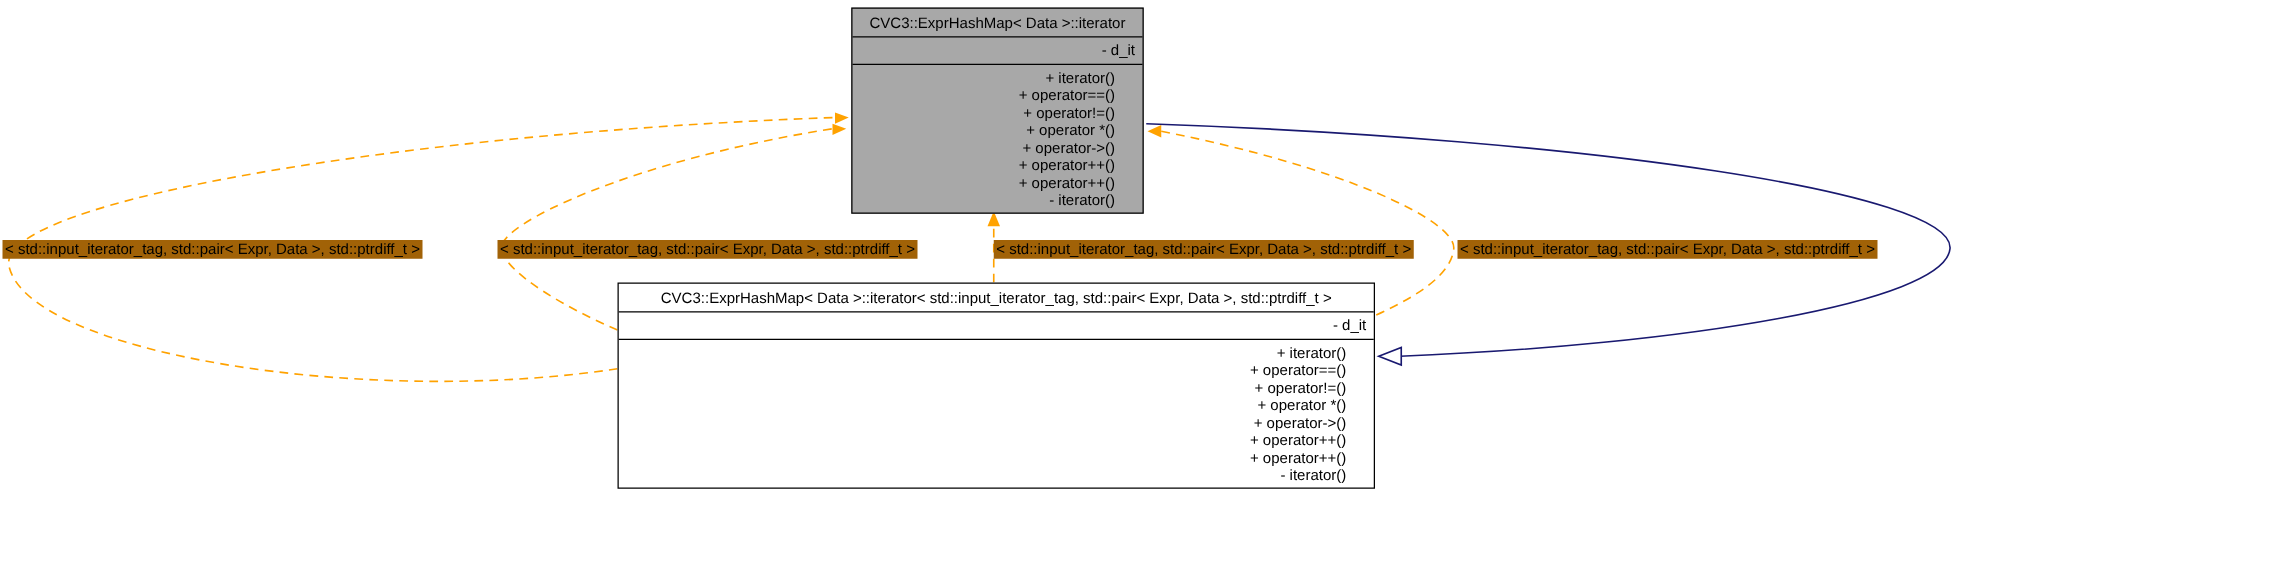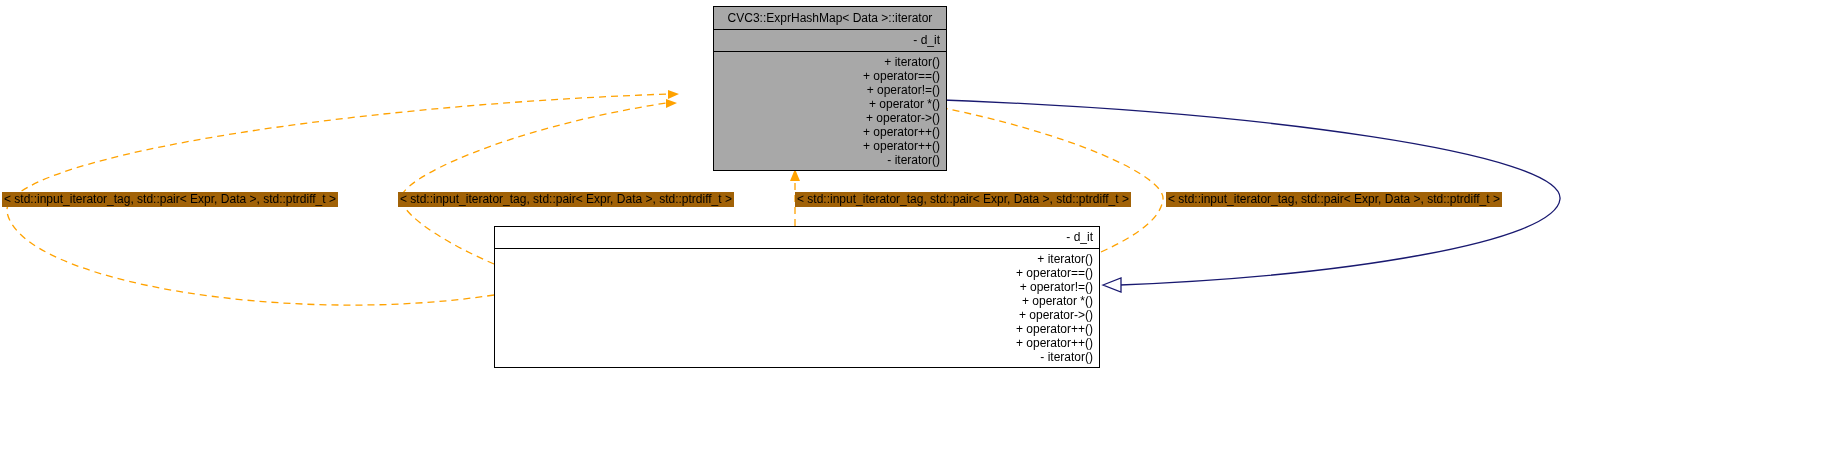--- a/index.html
+++ b/index.html
@@ -24,37 +24,37 @@
     width: 1828px;
     height: 458px;
     pointer-events: none;
   }
   .class-box {
     position: absolute;
     border: 1px solid #000000;
     box-sizing: border-box;
     cursor: pointer;
   }
-  .class-box.template { background: #a8a8a8; margin-left: 32px; }
+  .class-box.template { background: #a8a8a8; }
   .class-box.instance { background: #ffffff; }
   .box-title {
     height: 22px;
     line-height: 22px;
     text-align: center;
     border-bottom: 1px solid #000000;
     white-space: nowrap;
     overflow: hidden;
   }
   .box-attrs {
     padding: 3px 6px;
     border-bottom: 1px solid #000000;
     line-height: 15px;
   }
   .box-methods {
-    padding: 3px 6px;
+    padding: 3px 22px;
     line-height: 14px;
   }
   .member-line { white-space: nowrap; text-align: right; }
   .edge-label {
     position: absolute;
     top: 192px;
     height: 15px;
     line-height: 15px;
     white-space: nowrap;
     background: #a16207;
@@ -95,20 +95,21 @@
       <div class="member-line">+ operator!=()</div>
       <div class="member-line">+ operator *()</div>
       <div class="member-line">+ operator-&gt;()</div>
       <div class="member-line">+ operator++()</div>
       <div class="member-line">+ operator++()</div>
       <div class="member-line">- iterator()</div>
     </div>
   </div>
 
   <div class="class-box instance" style="left:494px; top:226px; width:606px;">
+    <div class="box-title">CVC3::ExprHashMap&lt; Data &gt;::iterator&lt; std::input_iterator_tag, std::pair&lt; Expr, Data &gt;, std::ptrdiff_t &gt;</div>
     <div class="box-attrs">
       <div class="member-line">- d_it</div>
     </div>
     <div class="box-methods">
       <div class="member-line">+ iterator()</div>
       <div class="member-line">+ operator==()</div>
       <div class="member-line">+ operator!=()</div>
       <div class="member-line">+ operator *()</div>
       <div class="member-line">+ operator-&gt;()</div>
       <div class="member-line">+ operator++()</div>

